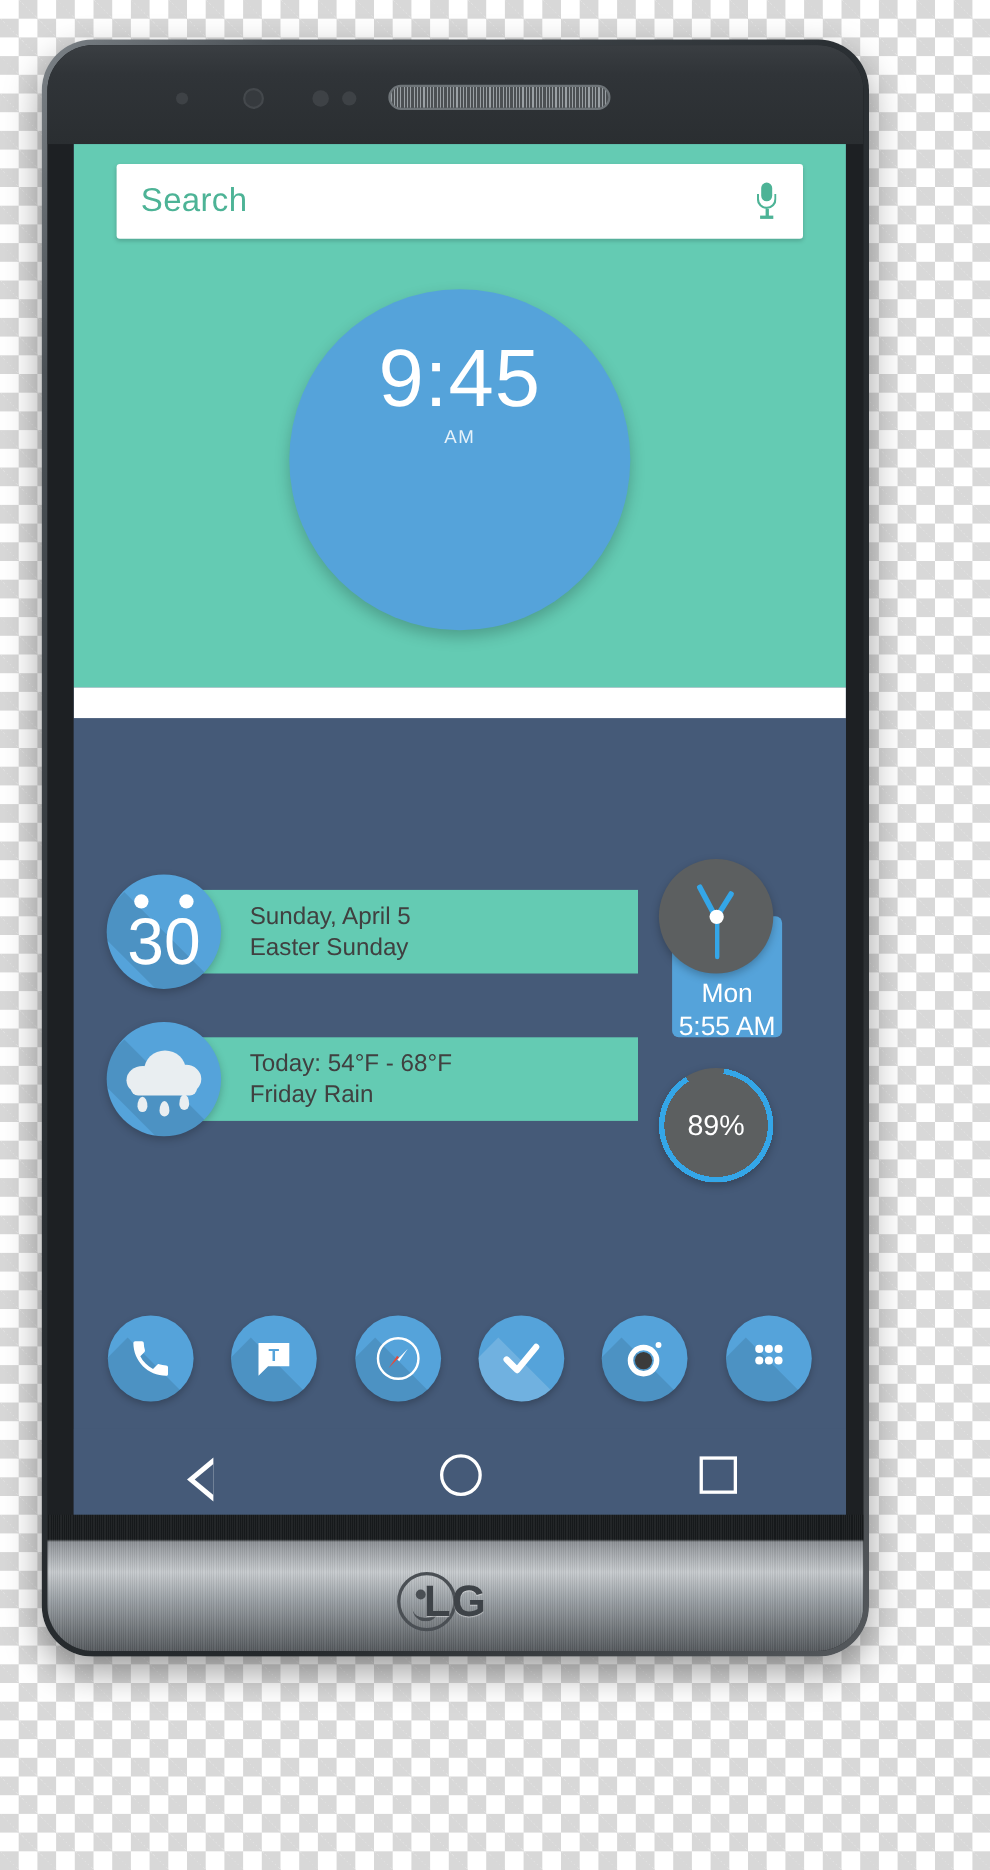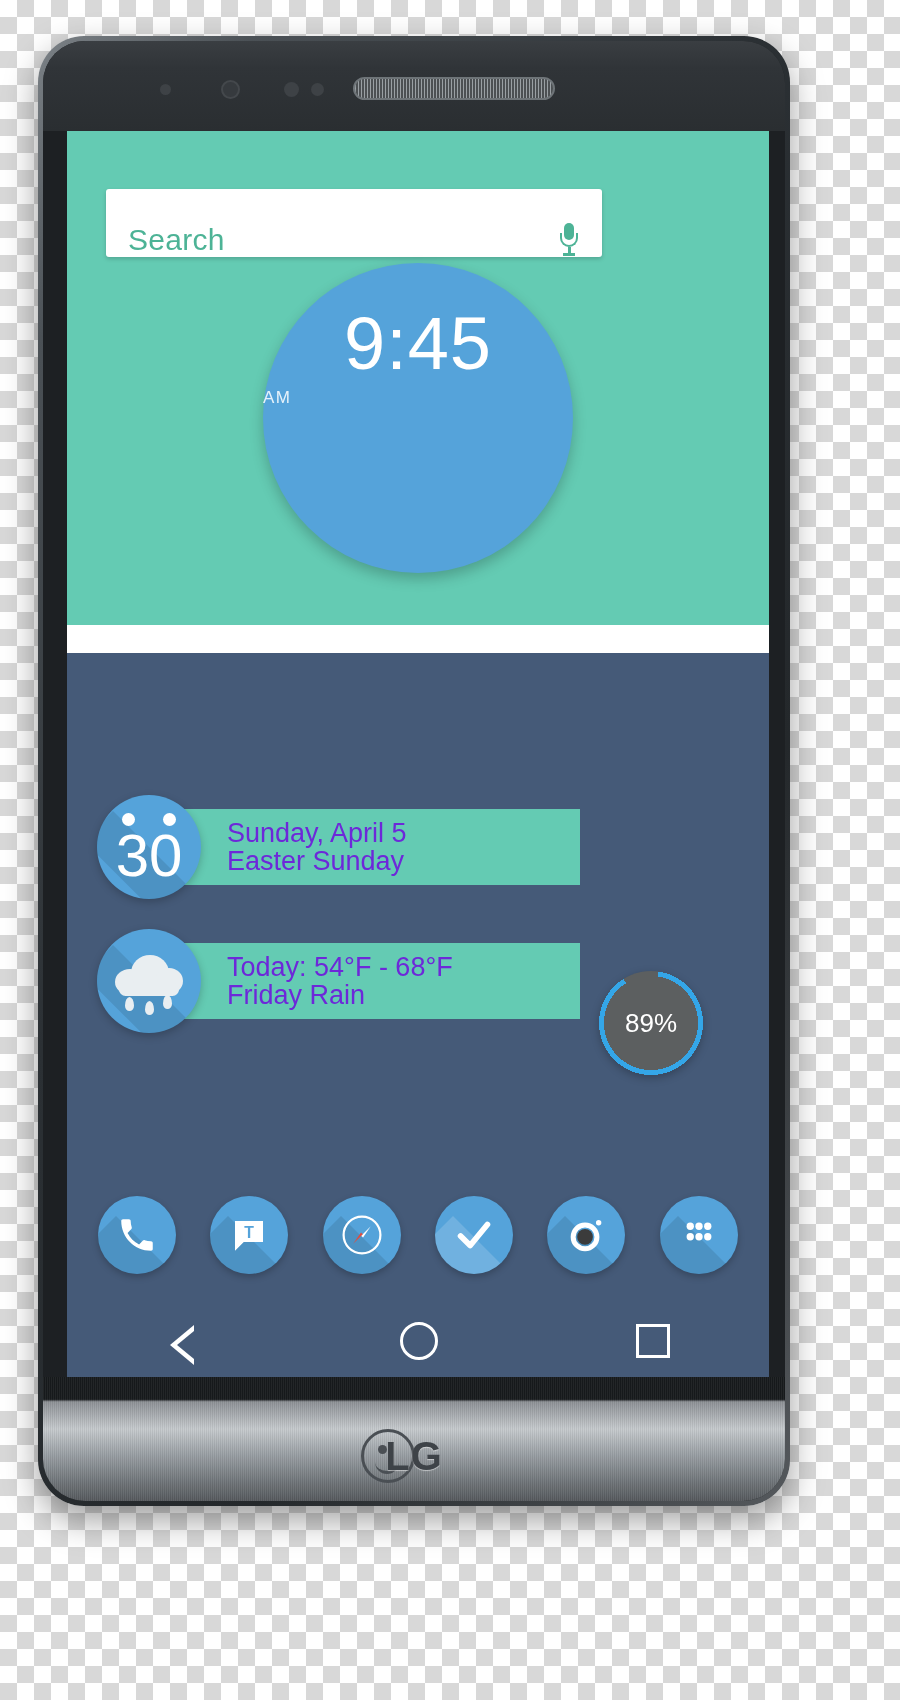--- a/index.html
+++ b/index.html
@@ -60,27 +60,26 @@
     overflow: hidden;
   }
 
   
   .green-panel {
     position: absolute; left:0; top:0; width: 702px; height: 494px;
     background: #64cbb3;
   }
   .searchbar {
     position: absolute; left: 39px; top: 18px;
-    width: 496px; height: 68px;
+    width: 624px; height: 68px;
     background: #ffffff;
     border-radius: 3px;
     box-shadow: 0 2px 4px rgba(0,0,0,.18);
-    display: flex; align-items: flex-end;
+    display: flex; align-items: center;
     padding: 0 22px;
-    margin-top: 40px;
   }
   .search-text {
     flex: 1;
     color: #4db396;
     font-size: 30px;
     letter-spacing: .3px;
   }
   .mic { width: 22px; height: 34px; position: relative; }
   .mic .cap {
     position: absolute; left: 6px; top: 0; width: 10px; height: 17px;
@@ -105,21 +104,21 @@
   .clock-time {
     position: absolute; left: 0; right: 0; top: 38px;
     text-align: center;
     color: #ffffff;
     font-size: 74px;
     font-weight: 300;
     letter-spacing: 1px;
   }
   .clock-ampm {
     position: absolute; left: 0; right: 0; top: 125px;
-    text-align: left;
+    text-align: center;
     color: #e6f2fa;
     font-size: 17px;
     letter-spacing: 1.5px;
   }
   .ribbon-wrap { position: absolute; left: 82px; top: 302px; width: 538px; height: 80px; }
   .ribbon-tail-l, .ribbon-tail-r {
     position: absolute; top: 56px; width: 56px; height: 24px;
     background: #3e3f3f;
   }
   .ribbon-tail-l { left: 0; clip-path: polygon(0 0,100% 0,100% 100%,28% 100%); }
@@ -162,21 +161,21 @@
     transform: rotate(45deg);
     transform-origin: 0 0;
   }
   .card-bar {
     position: absolute; left: 75px; top: 14px;
     width: 408px; height: 76px;
     background: #64cbb3;
     display: flex; flex-direction: column; justify-content: center;
     padding-left: 55px;
   }
-  .card-line { color: #6d28d9; font-size: 27px; line-height: 28px; }
+  .card-line { color: #404040; font-size: 22px; line-height: 28px; }
 
   
   .cal-num {
     position: absolute; left: 0; right: 0; top: 26px;
     text-align: center; color: #ffffff; font-size: 60px; font-weight: 300;
     z-index: 3;
   }
   .cal-bell { position:absolute; width: 13px; height: 13px; border-radius:50%; background:#ffffff; top: 18px; z-index:3;}
   .cal-bell.l { left: 25px; }
   .cal-bell.r { left: 66px; }
@@ -381,20 +380,33 @@
                 <span class="b b2"></span>
                 <span class="b b3"></span>
                 <span class="bar"></span>
             </span>
             <span class="drop d1"></span>
               <span class="drop d2"></span>
               <span class="drop d3"></span>
           </div>
         </div>
 
+        <div class="analog-widget" style="left:532px; top:128px; width:124px; height:180px;">
+          <div class="analog-bg"></div>
+          <div class="analog-face">
+            <span class="hand hour"></span>
+            <span class="hand minute"></span>
+            <span class="hand second"></span>
+            <span class="pivot"></span>
+          </div>
+          <div class="analog-label">
+            <div class="d">Mon</div>
+            <div class="t">5:55 AM</div>
+          </div>
+        </div>
 
         <div class="battery-widget" style="left:532px; top:318px;">
           <div class="battery-face"></div>
           <div class="battery-ring"></div>
           <div class="battery-pct">89%</div>
         </div>
 
         <div class="dock">
 
           <div class="dock-icon">

